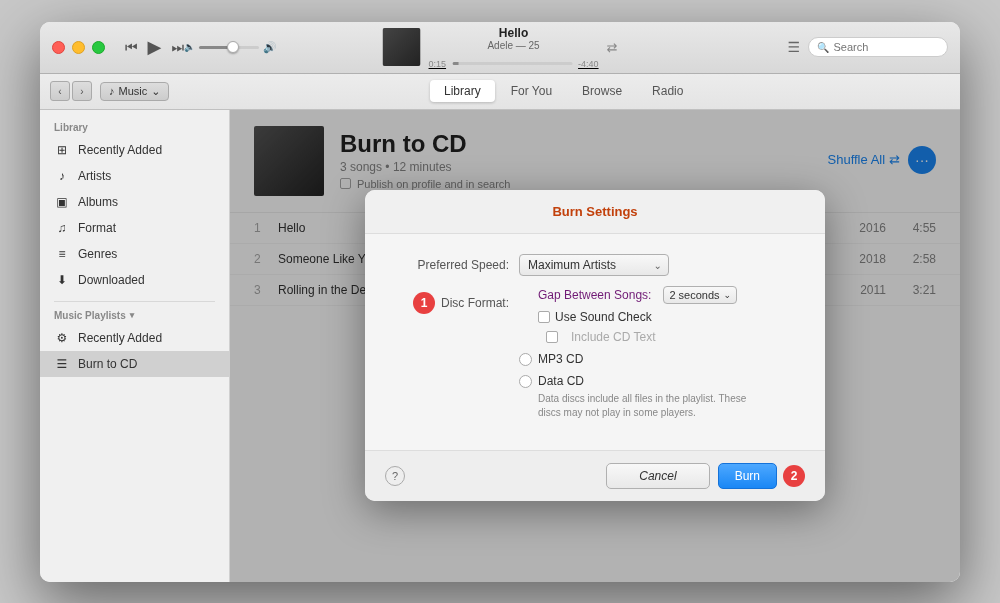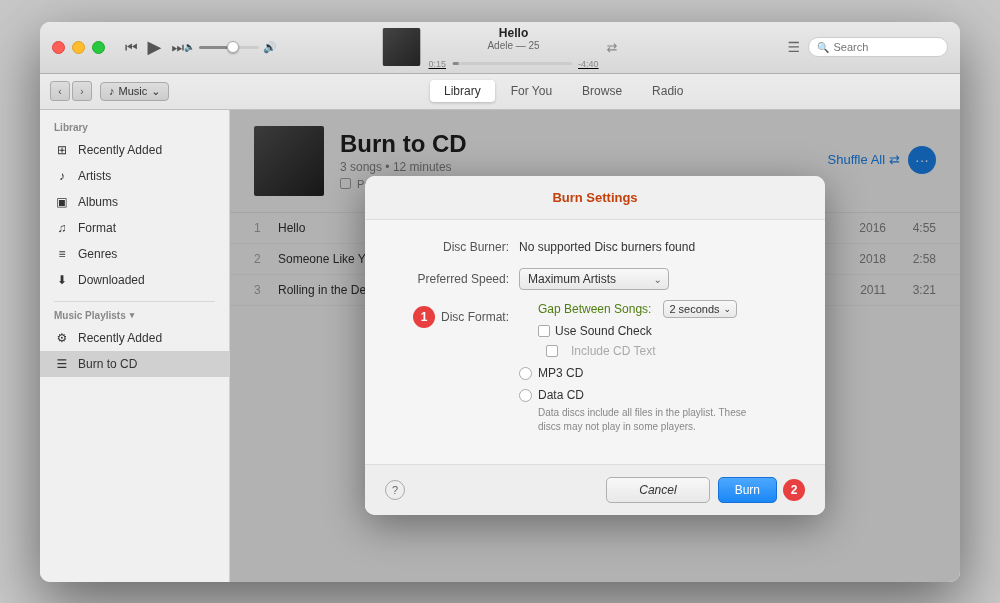--- a/index.html
+++ b/index.html
@@ -770,24 +770,20 @@
           <span class="song-year">2011</span>
           <span class="song-duration">3:21</span>
         </div>
       </div>
 
       <div class="modal-overlay">
         <div class="modal">
           <div class="modal-title-bar">Burn Settings</div>
           <div class="modal-body">
 
-            <div class="modal-row">
-              <span class="modal-label">Disc Burner:</span>
-              <span class="modal-value">No supported Disc burners found</span>
-            </div>
 
             <div class="modal-row">
               <span class="modal-label">Preferred Speed:</span>
               <div class="modal-select">
                 <span>Maximum Artists</span>
                 <span class="select-arrow">⌄</span>
               </div>
             </div>
 
             <div class="disc-format-section">
@@ -795,21 +791,21 @@
                 <div style="display:flex;align-items:center;justify-content:flex-end;gap:6px;">
                   <div class="badge">1</div>
                   <span class="modal-label" style="width:auto;padding:0;">Disc Format:</span>
                 </div>
               </div>
               <div class="disc-options-col">
 
 
                 <div class="sub-options">
                   <div class="sub-row">
-                    <span style="font-size:12px;color:#4d7c0f;margin-right:6px;">Gap Between Songs:</span>
+                    <span style="font-size:12px;color:#701a75;margin-right:6px;">Gap Between Songs:</span>
                     <div class="gap-select">
                       <span>2 seconds</span>
                       <span style="font-size:9px;">⌄</span>
                     </div>
                   </div>
                   <div class="sub-row checkbox-opt">
                     <div class="check-box"></div>
                     <span>Use Sound Check</span>
                   </div>
                   <div class="sub-row checkbox-opt">

